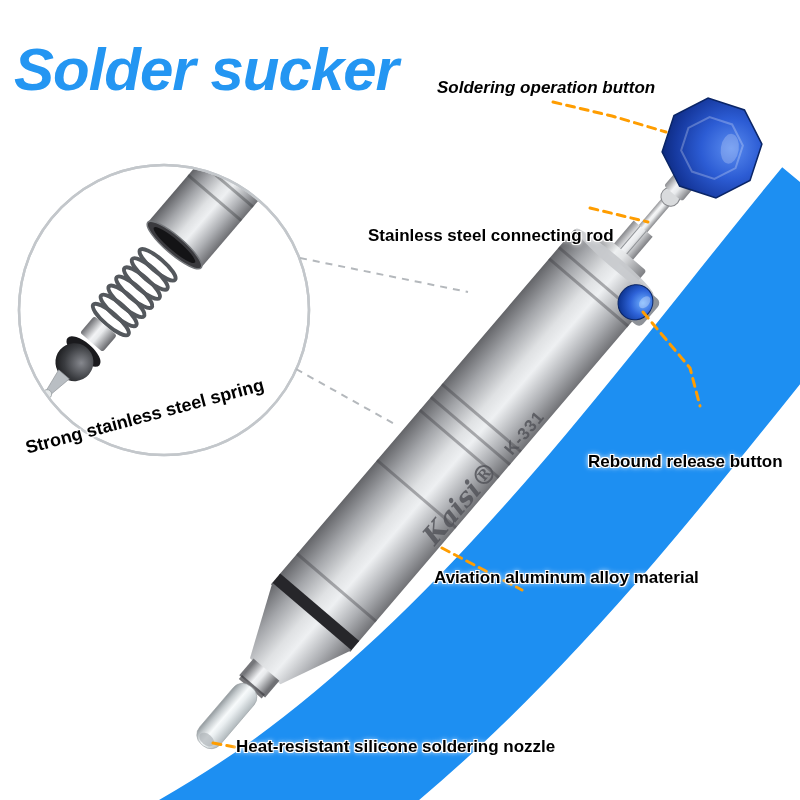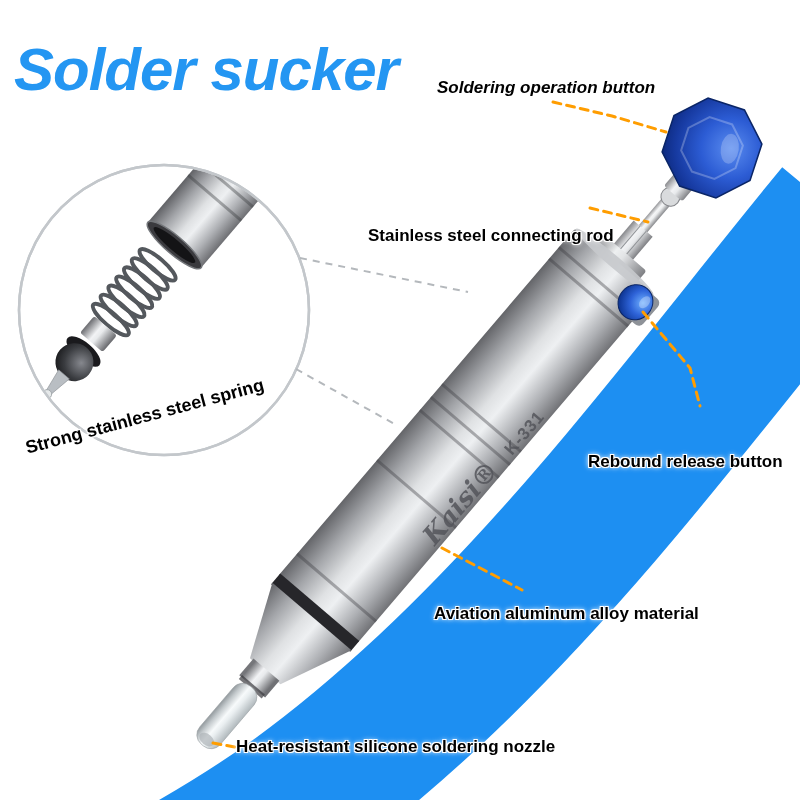--- a/index.html
+++ b/index.html
@@ -14,21 +14,21 @@
     letter-spacing:-1px;color:#2496f2;white-space:nowrap;margin-top:7px;
   }
   .callout{
     position:absolute;font-size:17px;font-weight:bold;color:#000;
     white-space:nowrap;
     text-shadow:-1px -1px 0 #fff,1px -1px 0 #fff,-1px 1px 0 #fff,1px 1px 0 #fff,0 0 4px #fff,0 0 6px #fff;
   }
   .callout-operation{left:437px;top:78px;font-style:italic;}
   .callout-rod{left:368px;top:186px;margin-top:40px;}
   .callout-rebound{left:588px;top:415px;margin-top:37px;}
-  .callout-material{left:434px;top:604px;}
+  .callout-material{left:434px;top:568px;}
   .callout-nozzle{left:236px;top:737px;}
   .callout-spring{
     left:26px;top:438px;font-size:18px;
     transform:rotate(-15deg);transform-origin:left center;
   }
 </style>
 </head>
 <body>
 
 <div class="stage">

